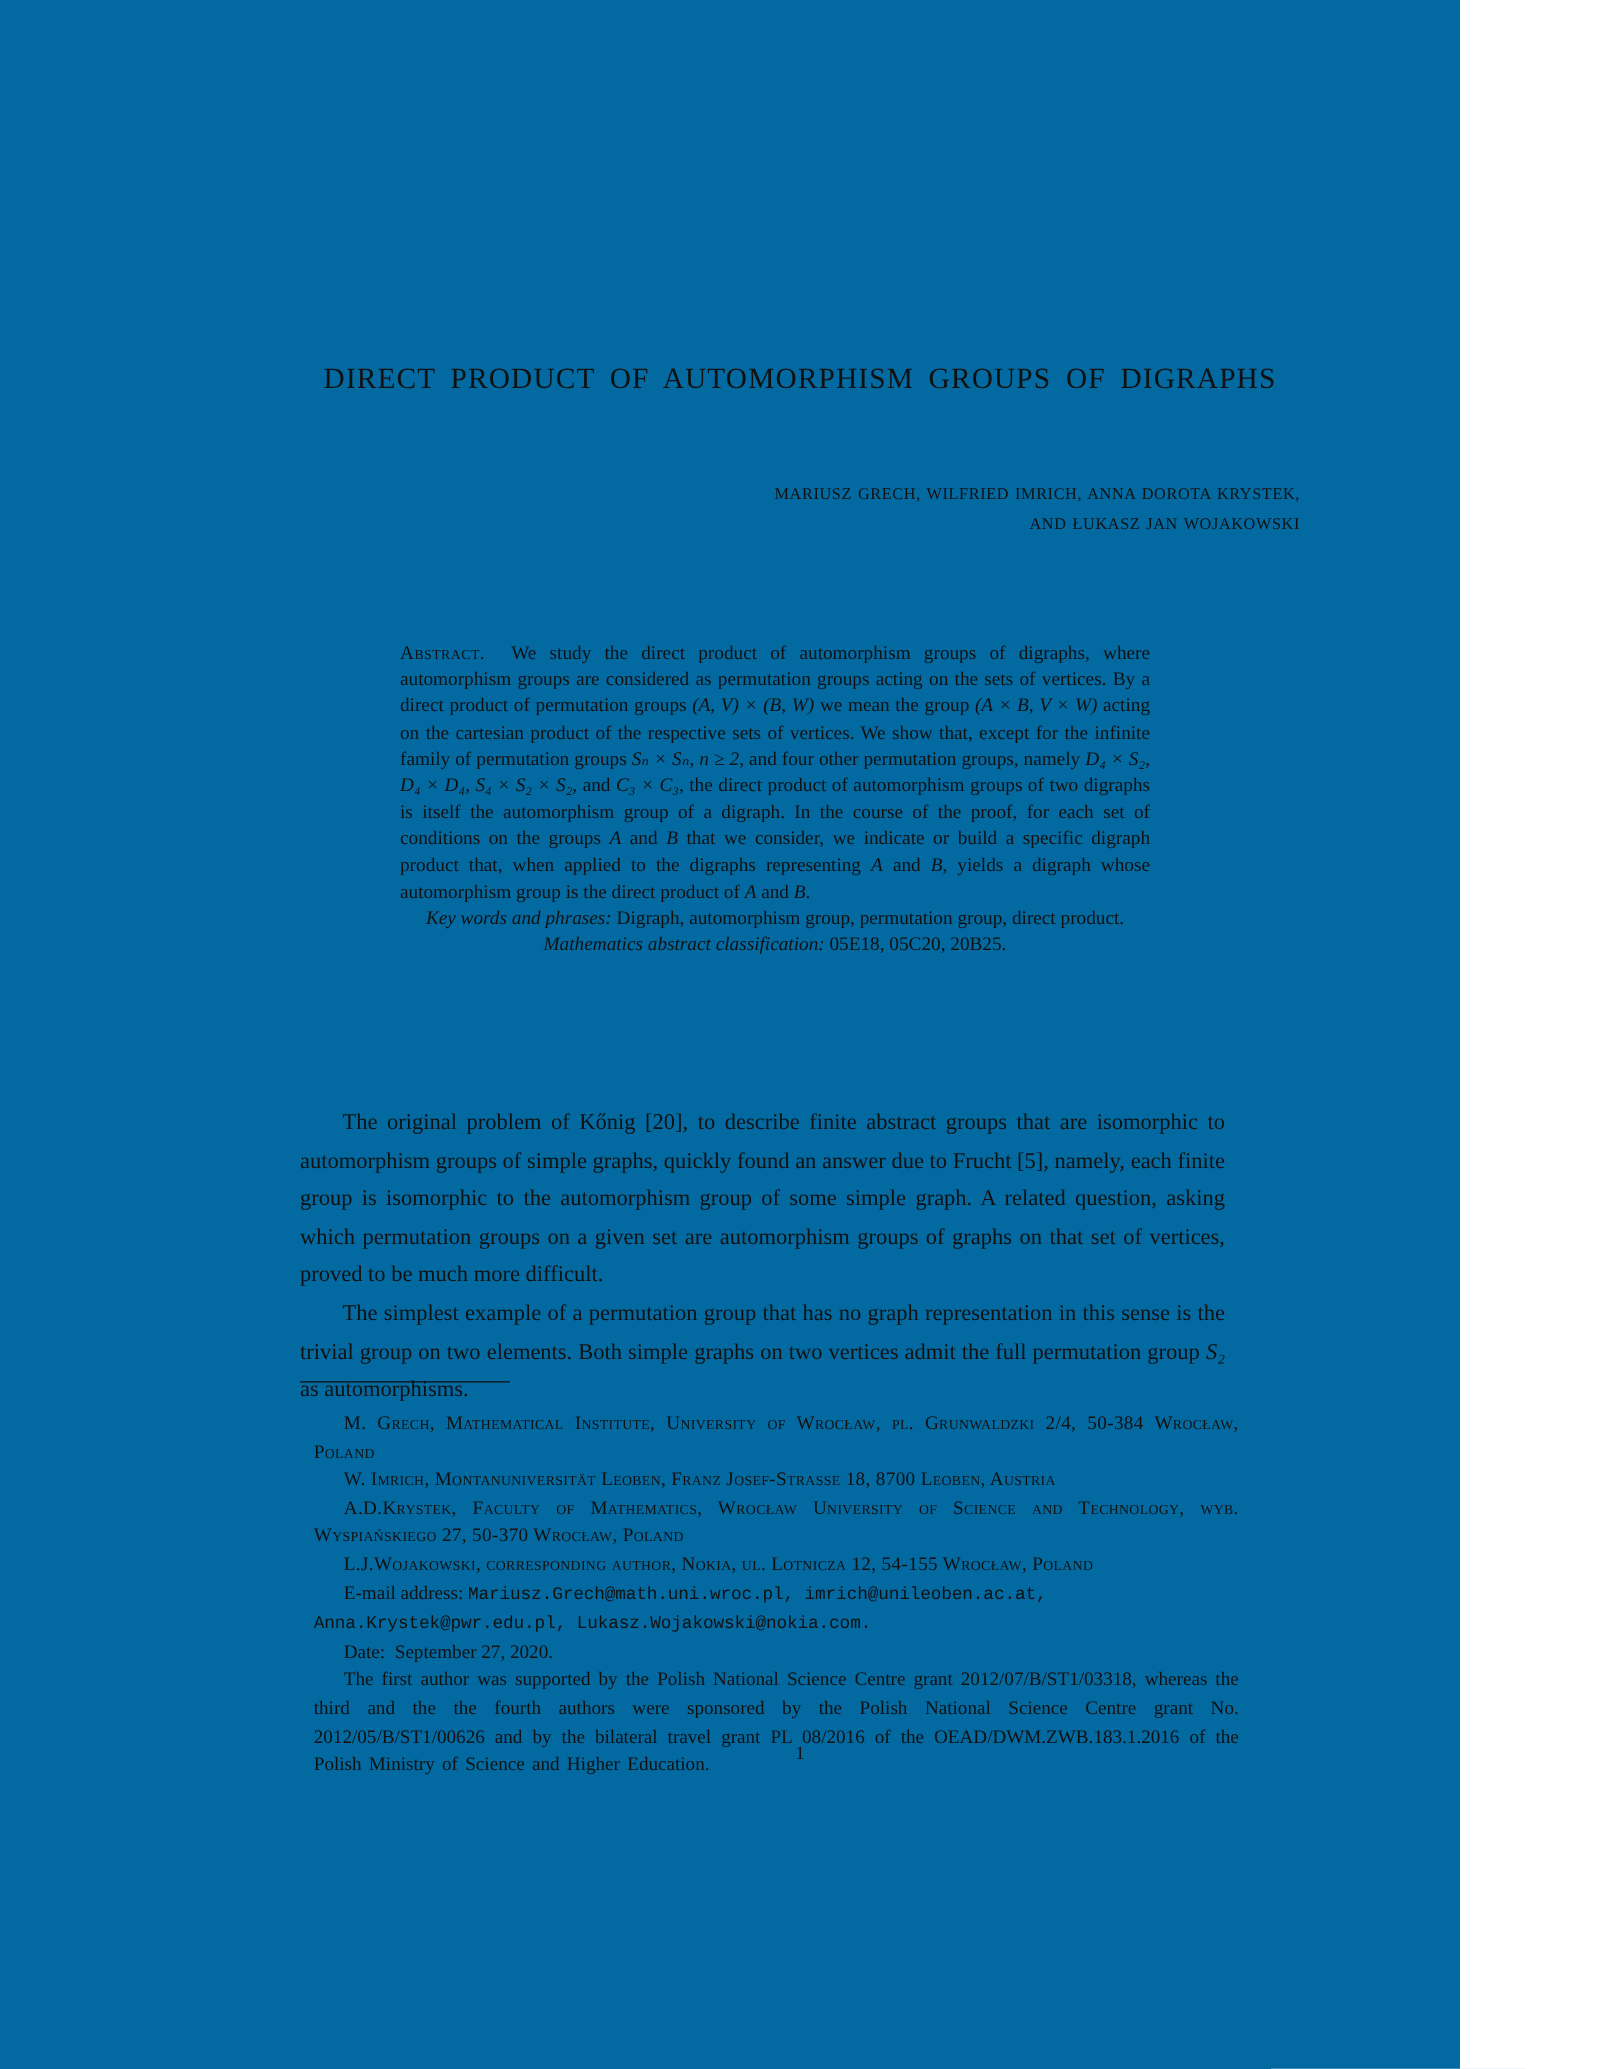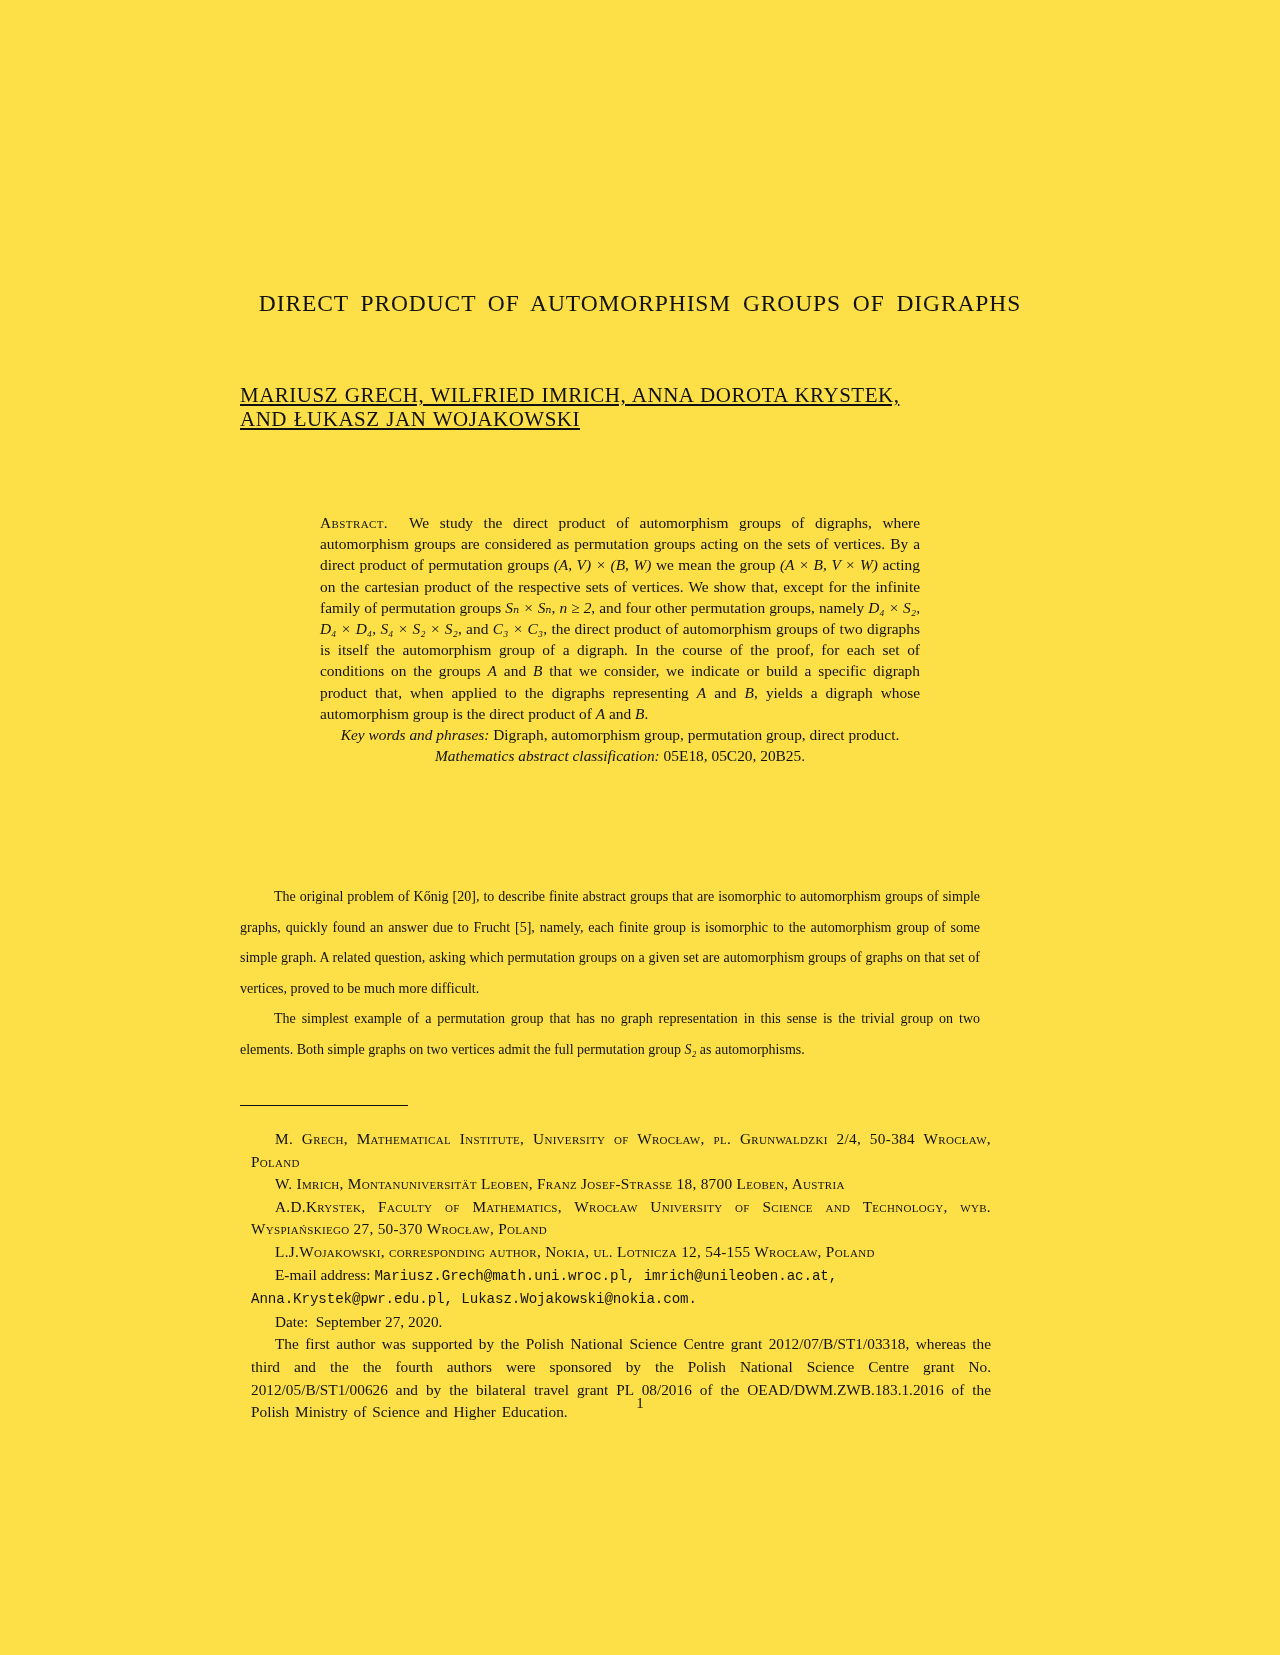--- a/index.html
+++ b/index.html
@@ -10,23 +10,23 @@
   body {
     width: 1280px;
     height: 1655px;
     font-family: "Liberation Serif", "DejaVu Serif", serif;
     color: #111111;
     position: relative;
     overflow: hidden;
   }
   .page {
     position: relative;
-    width: 1280px;
+    width: 1168px;
     height: 1655px;
-    background: #fde047;
+    background: #0369a1;
   }
 
   
   .title-block {
     position: absolute;
     top: 286px;
     left: 240px;
     width: 800px;
     text-align: center;
   }
@@ -36,26 +36,25 @@
     line-height: 34px;
     word-spacing: 5px;
     font-weight: normal;
     margin: 0;
   }
   .authors {
     position: absolute;
     top: 383px;
     left: 240px;
     width: 800px;
-    text-align: left;
-    font-size: 21px;
+    text-align: right;
+    font-size: 13px;
     letter-spacing: 0.5px;
     line-height: 24px;
     word-spacing: 1px;
-    text-decoration: underline;
   }
 
   
   .abstract {
     position: absolute;
     top: 512px;
     left: 320px;
     width: 600px;
     font-size: 15.4px;
     line-height: 21.2px;
@@ -76,21 +75,21 @@
   .abstract .kwline, .abstract .mscline {
     text-align: center;
   }
 
   
   .body-text {
     position: absolute;
     top: 882px;
     left: 240px;
     width: 740px;
-    font-size: 14px;
+    font-size: 18px;
     line-height: 30.6px;
     text-align: justify;
     text-justify: inter-word;
   }
   .body-text p {
     margin: 0;
     text-indent: 34px;
   }
   .body-text p + p { margin-top: 0px; }
 

